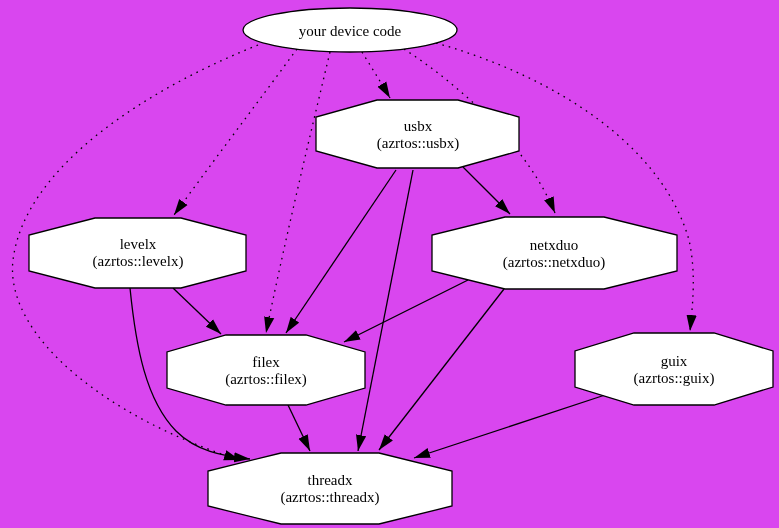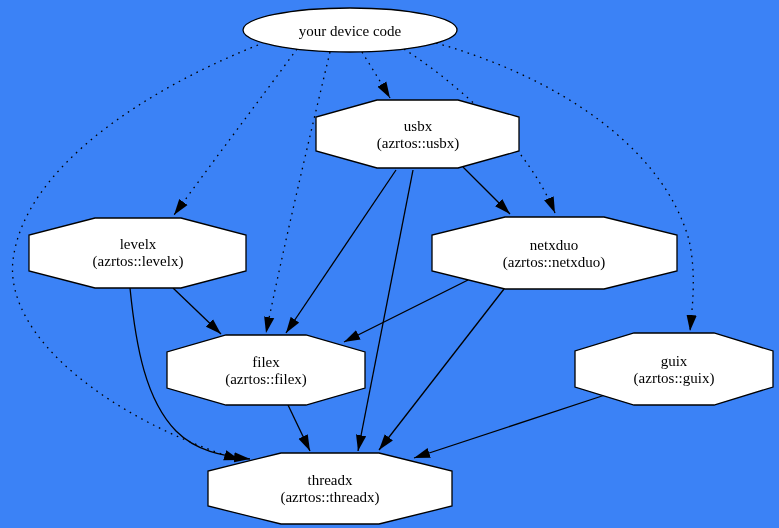--- a/index.html
+++ b/index.html
@@ -3,21 +3,21 @@
 <meta charset="utf-8">
 <style>
   html, body {
     margin: 0;
     padding: 0;
     background: #ffffff;
   }
   .canvas {
     width: 779px;
     height: 528px;
-    background: #3b82f6;
+    background: #d946ef;
     position: relative;
     font-family: "Liberation Serif", "DejaVu Serif", serif;
   }
   svg { display: block; }
   .edge {
     fill: none;
     stroke: #000000;
     stroke-width: 1.3;
   }
   .edge.dotted {

